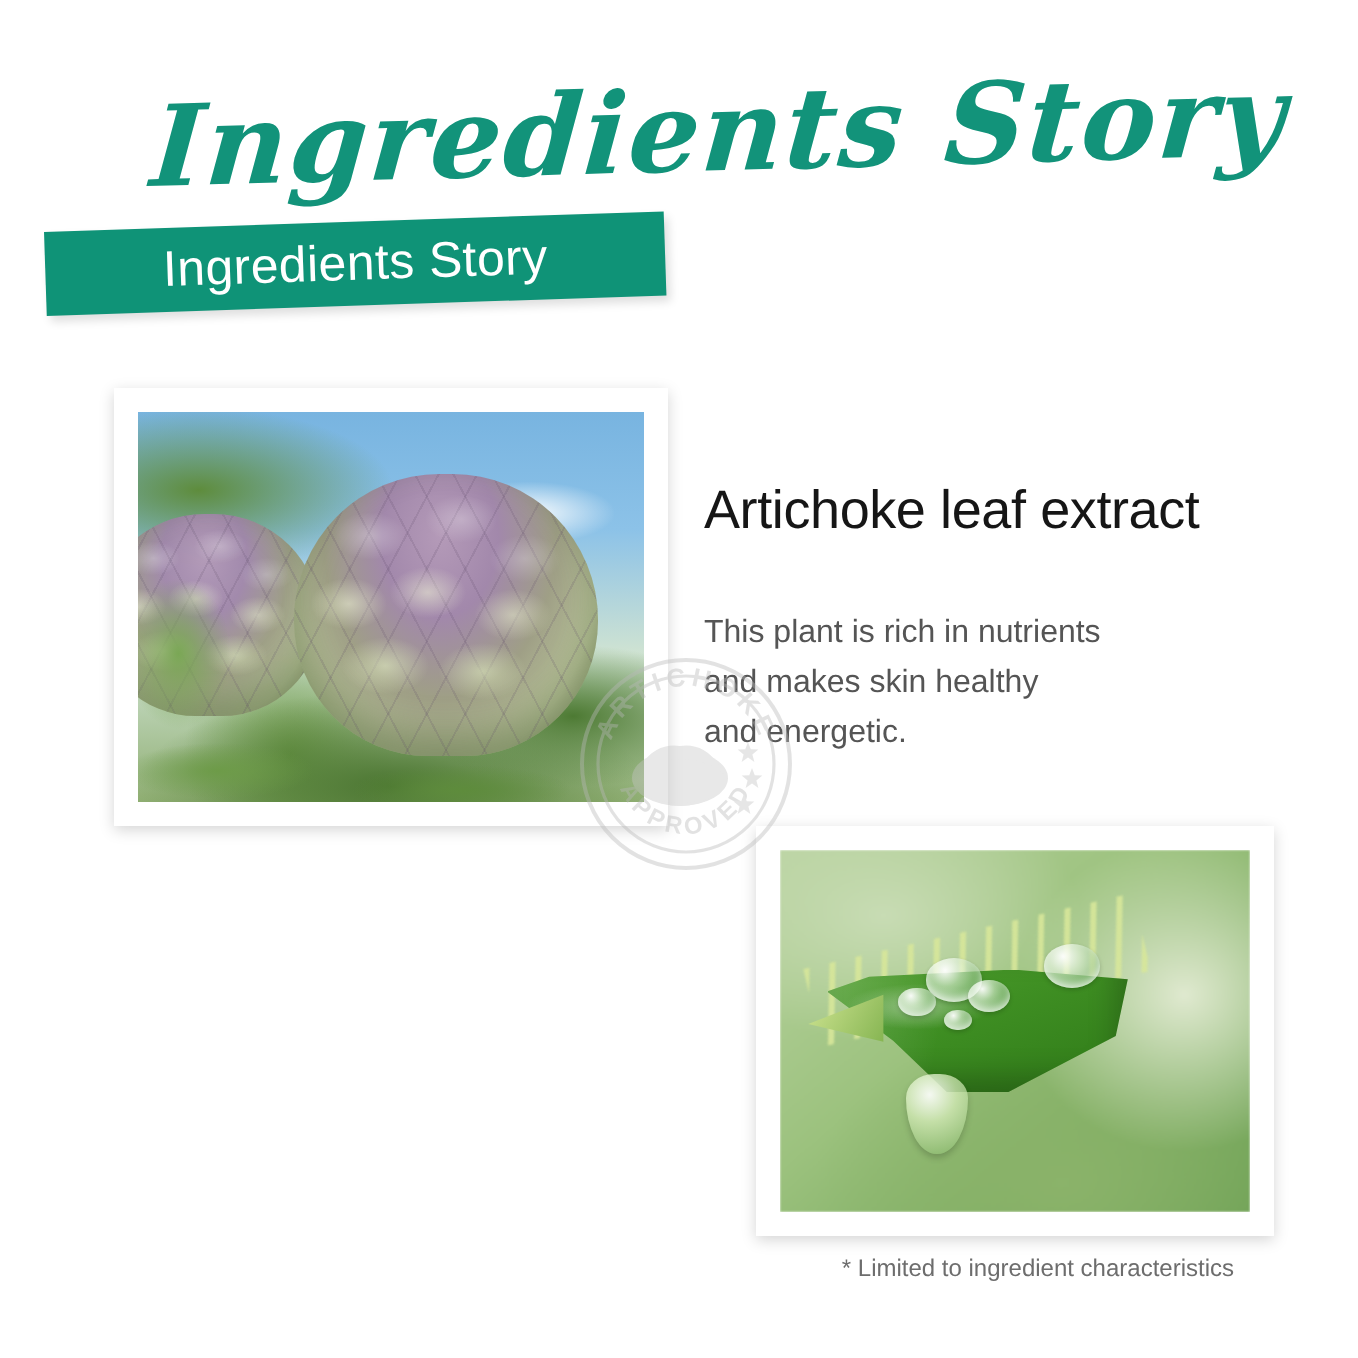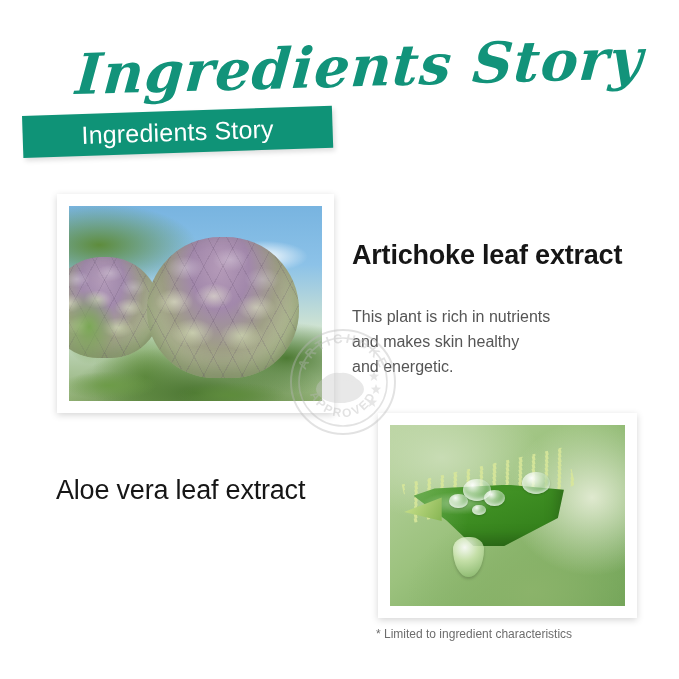--- a/index.html
+++ b/index.html
@@ -174,30 +174,30 @@
     letter-spacing:-0.2px;
     white-space:nowrap;
   }
   .body-text{
     position:absolute;
     font-size:16px;
     line-height:25px;
     color:#555555;
     font-weight:400;
   }
-  #artichoke-title{left:352px; top:240px;font-weight:bold;}
+  #artichoke-title{left:352px; top:240px;}
   #artichoke-desc{left:352px; top:286px; width:260px; text-align:left;margin-top:18px;}
   #aloe-title{left:56px; top:475px;}
   #aloe-desc{left:95px; top:516px; width:250px; text-align:right;}
 
   .footnote{
     position:absolute;
-    left:376px; top:627px;
+    left:358px; top:627px;
     width:259px;
-    text-align:left;
+    text-align:right;
     font-size:12px;
     color:#6d6d6d;
   }
 
   
   .stamp{
     position:absolute;
     left:288px; top:327px;
     width:110px; height:110px;
     opacity:0.40;
@@ -225,21 +225,20 @@
       <div class="bud bud-main"></div>
       <div class="arti-fg"></div>
     </div>
   </div>
 
   <div class="h-title" id="artichoke-title">Artichoke leaf extract</div>
   <div class="body-text" id="artichoke-desc" style="white-space:pre-line">This plant is rich in nutrients
 and makes skin healthy
 and energetic.</div>
 
-  <div class="h-title" id="aloe-title">Aloe vera leaf extract</div>
 
   <div class="frame" id="aloe-frame">
     <div class="photo">
       <div class="aloe-bg"></div>
       <div class="aloe-edge"></div>
       <div class="aloe-blade"></div>
       <div class="aloe-spike"></div>
       <div class="drop d1"></div>
       <div class="drop d2"></div>
       <div class="drop d3"></div>

